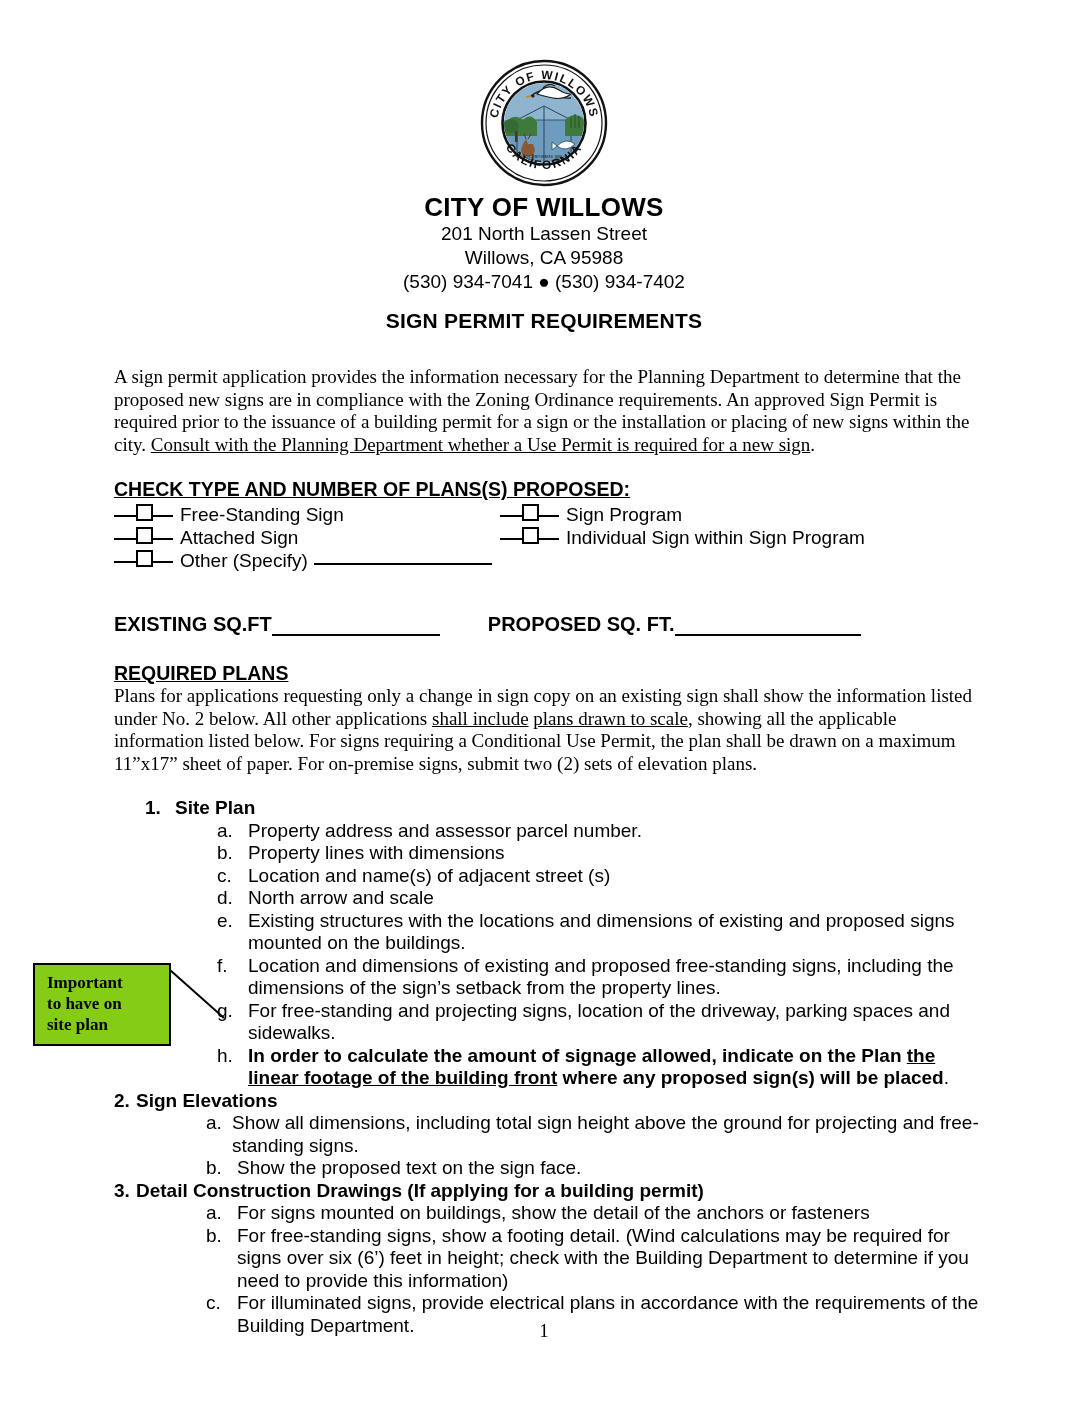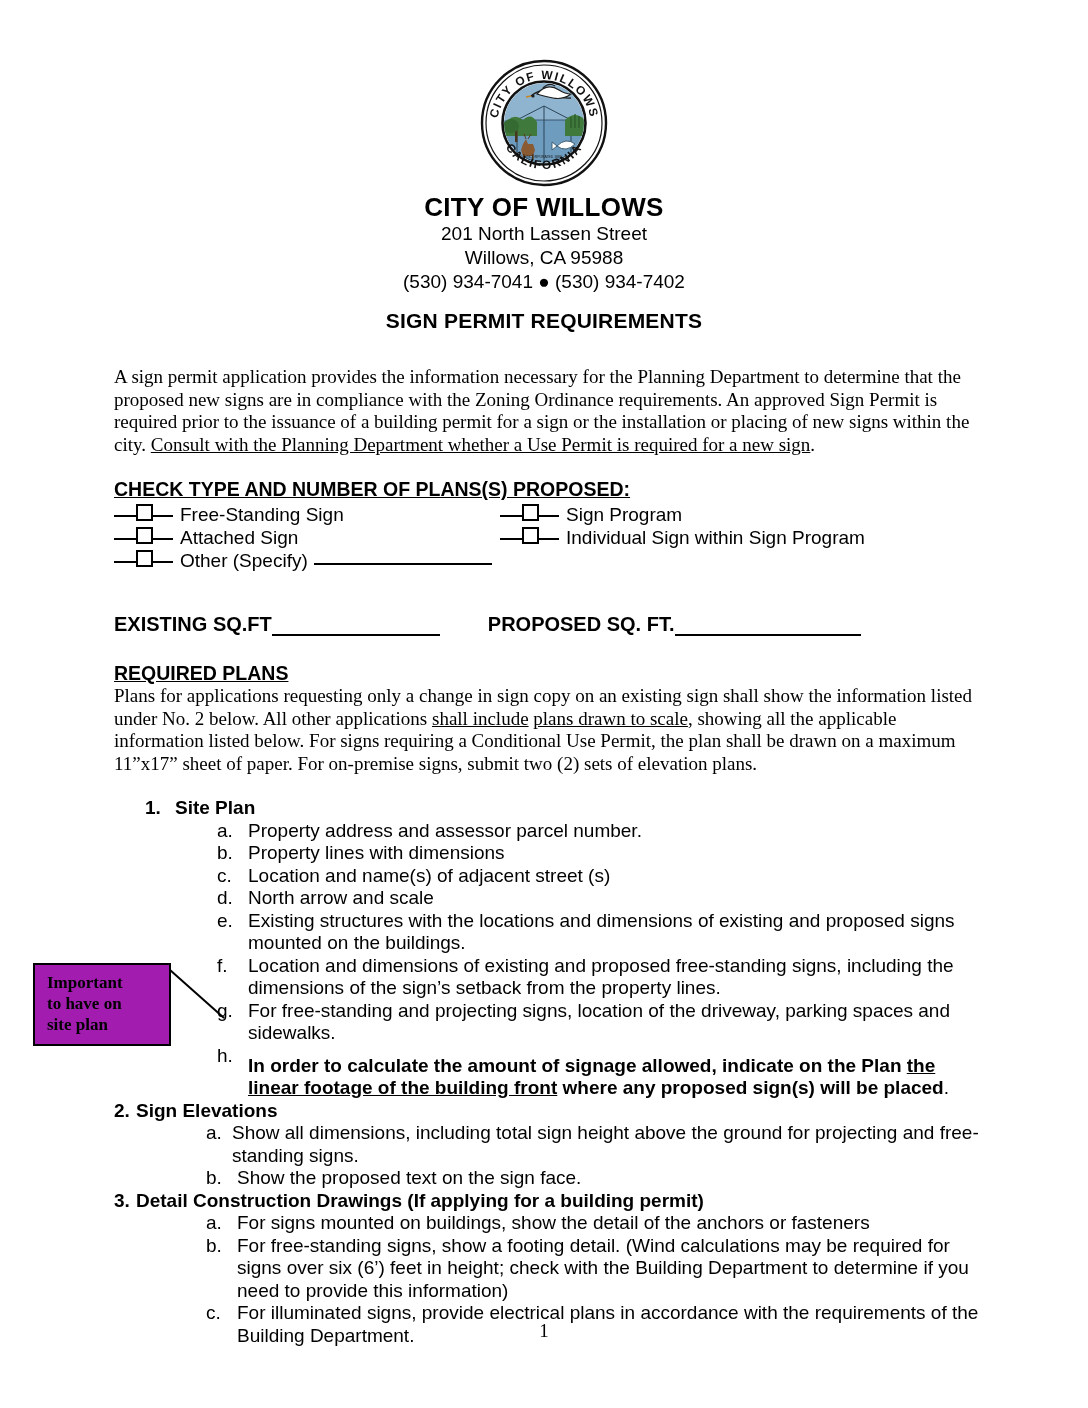--- a/index.html
+++ b/index.html
@@ -79,21 +79,21 @@
     margin: 0;
   }
   .para {
     font-size: 19px;
     line-height: 22.5px;
     margin: 0;
     text-align: left;
     font-family: Liberation Serif, serif;
   }
   .u { text-decoration: underline; }
-  .b { font-weight: bold; margin-top: 10px; }
+  .b { font-weight: bold; }
   .gap-md { height: 22px; }
   .gap-lg { height: 26px; }
 
   
   .check-grid {
     display: grid;
     grid-template-columns: 386px auto;
     row-gap: 0px;
     margin-top: 3px;
   }
@@ -174,21 +174,21 @@
     position: absolute;
     left: 33px;
     top: 963px;
     width: 113px;
     border: 2px solid #000;
     padding: 7px 9px 9px 12px;
     font-family: "Liberation Serif", serif;
     font-weight: bold;
     font-size: 17px;
     line-height: 21px;
-    background: #a21caf;
+    background: #84cc16;
     box-sizing: content-box;
   }
   .callout-line { white-space: nowrap; }
   .callout-arrow {
     position: absolute;
     left: 168px;
     top: 968px;
     width: 60px;
     height: 52px;
     pointer-events: none;

